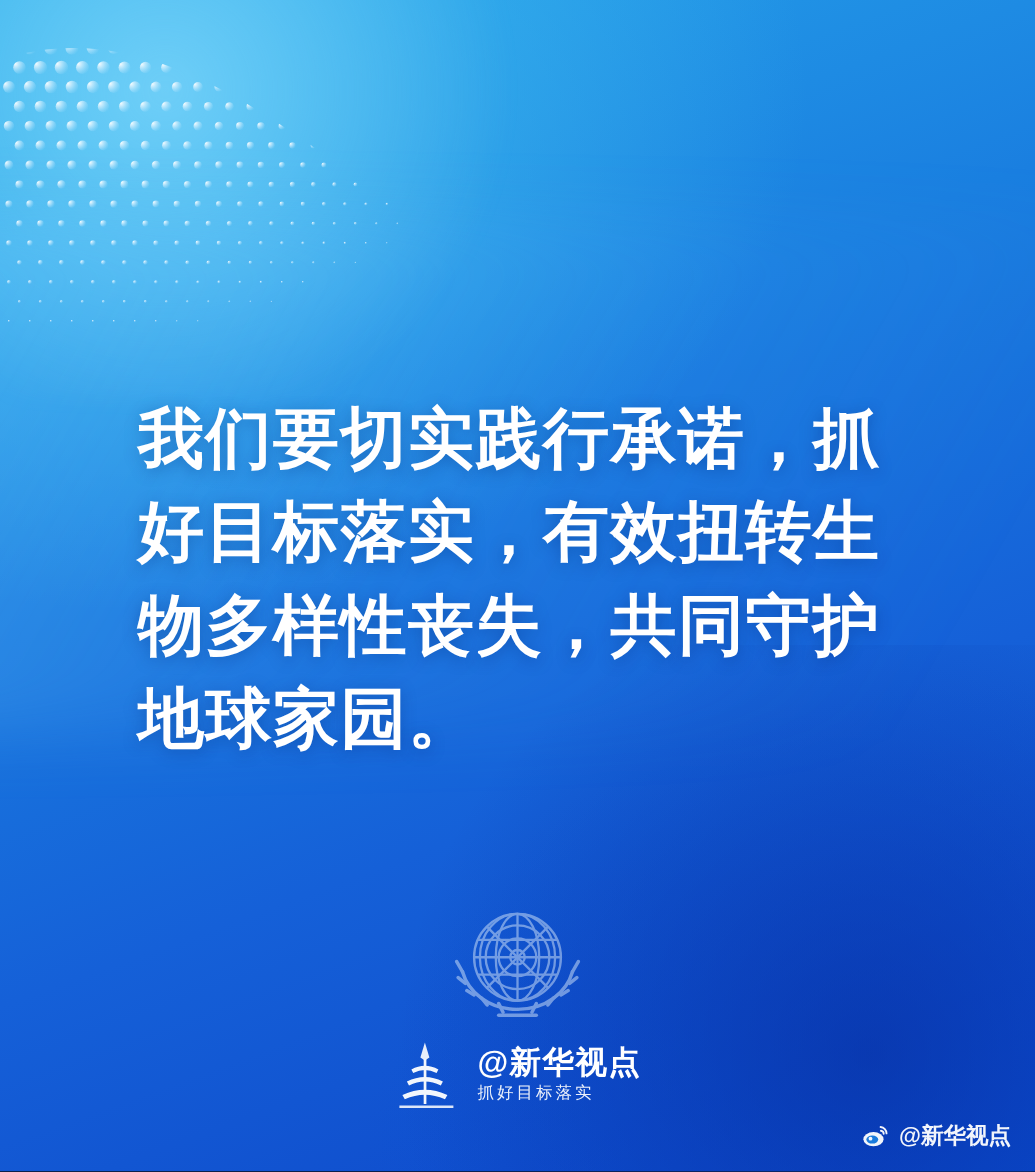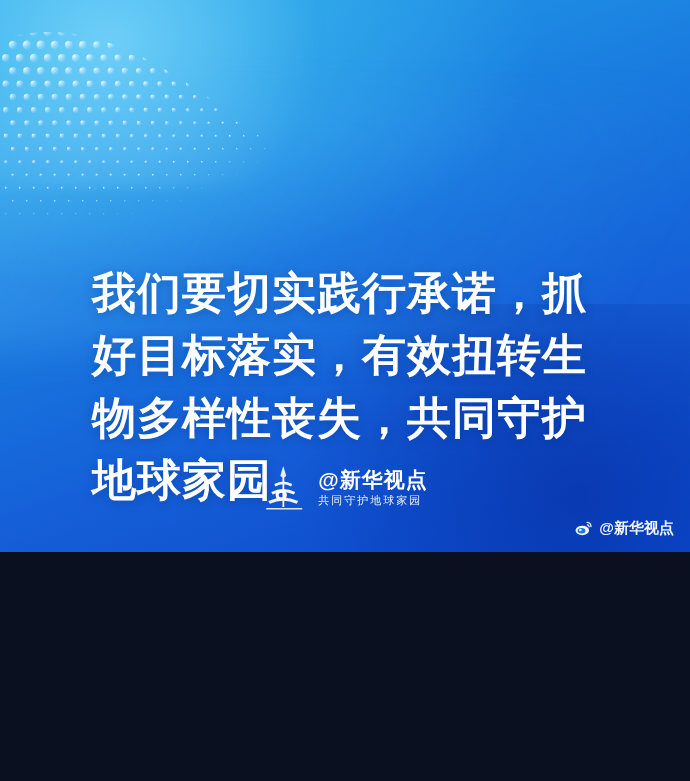--- a/index.html
+++ b/index.html
@@ -3,21 +3,21 @@
 <meta charset="utf-8">
 <style>
   html, body {
     margin: 0;
     padding: 0;
     background: #0b1020;
   }
   .poster {
     position: relative;
     width: 690px;
-    height: 552px;
+    height: 781px;
     overflow: hidden;
     font-family: "Liberation Sans", sans-serif;
     background:
       radial-gradient(ellipse 120% 80% at 12% 8%, #3fb9ef 0%, rgba(63,185,239,0) 55%),
       radial-gradient(ellipse 100% 70% at 95% 100%, #0b4fd6 0%, rgba(11,79,214,0) 60%),
       linear-gradient(160deg, #27a6ea 0%, #1a7fe0 35%, #1560d8 65%, #0d45c8 100%);
   }
 
   
   .sweep {
@@ -544,21 +544,21 @@
         <path d="M21 2 L24 12 L21 14 L18 12 Z" opacity="0.95"></path>
         <path d="M20.2 13 h1.8 v30 h-1.8 z"></path>
         <path d="M12 20 q9 -5 18 0 l-1.2 2.4 q-7.8 -4.2 -15.6 0 z"></path>
         <path d="M9 28 q12 -6 24 0 l-1.4 2.6 q-10.6 -5.2 -21.2 0 z"></path>
         <path d="M6 37 q15 -7 30 0 l-1.6 2.8 q-13.4 -6 -26.8 0 z"></path>
         <path d="M4 44 h36 v1.6 h-36 z" opacity="0.9"></path>
       </g>
     </svg>
     <div class="brand-text">
       <div class="brand-main">@新华视点</div>
-      <div class="brand-sub">共同守护地球家园</div>
+      <div class="brand-sub">抓好目标落实</div>
     </div>
   </div>
 
   <div class="weibo">
     <svg class="weibo-icon" viewBox="0 0 24 24">
       <ellipse cx="10.5" cy="14.5" rx="8.5" ry="6" fill="#ffffff"></ellipse>
       <ellipse cx="9.5" cy="14.8" rx="5" ry="3.4" fill="#1a7fe0"></ellipse>
       <circle cx="8" cy="14" r="1.6" fill="#ffffff"></circle>
       <path d="M16.5 4.2 a5.4 5.4 0 0 1 5 5.4" fill="none" stroke="#ffffff" stroke-width="1.6" stroke-linecap="round"></path>
       <path d="M16.8 7.4 a2.6 2.6 0 0 1 2.3 2.5" fill="none" stroke="#ffffff" stroke-width="1.6" stroke-linecap="round"></path>

